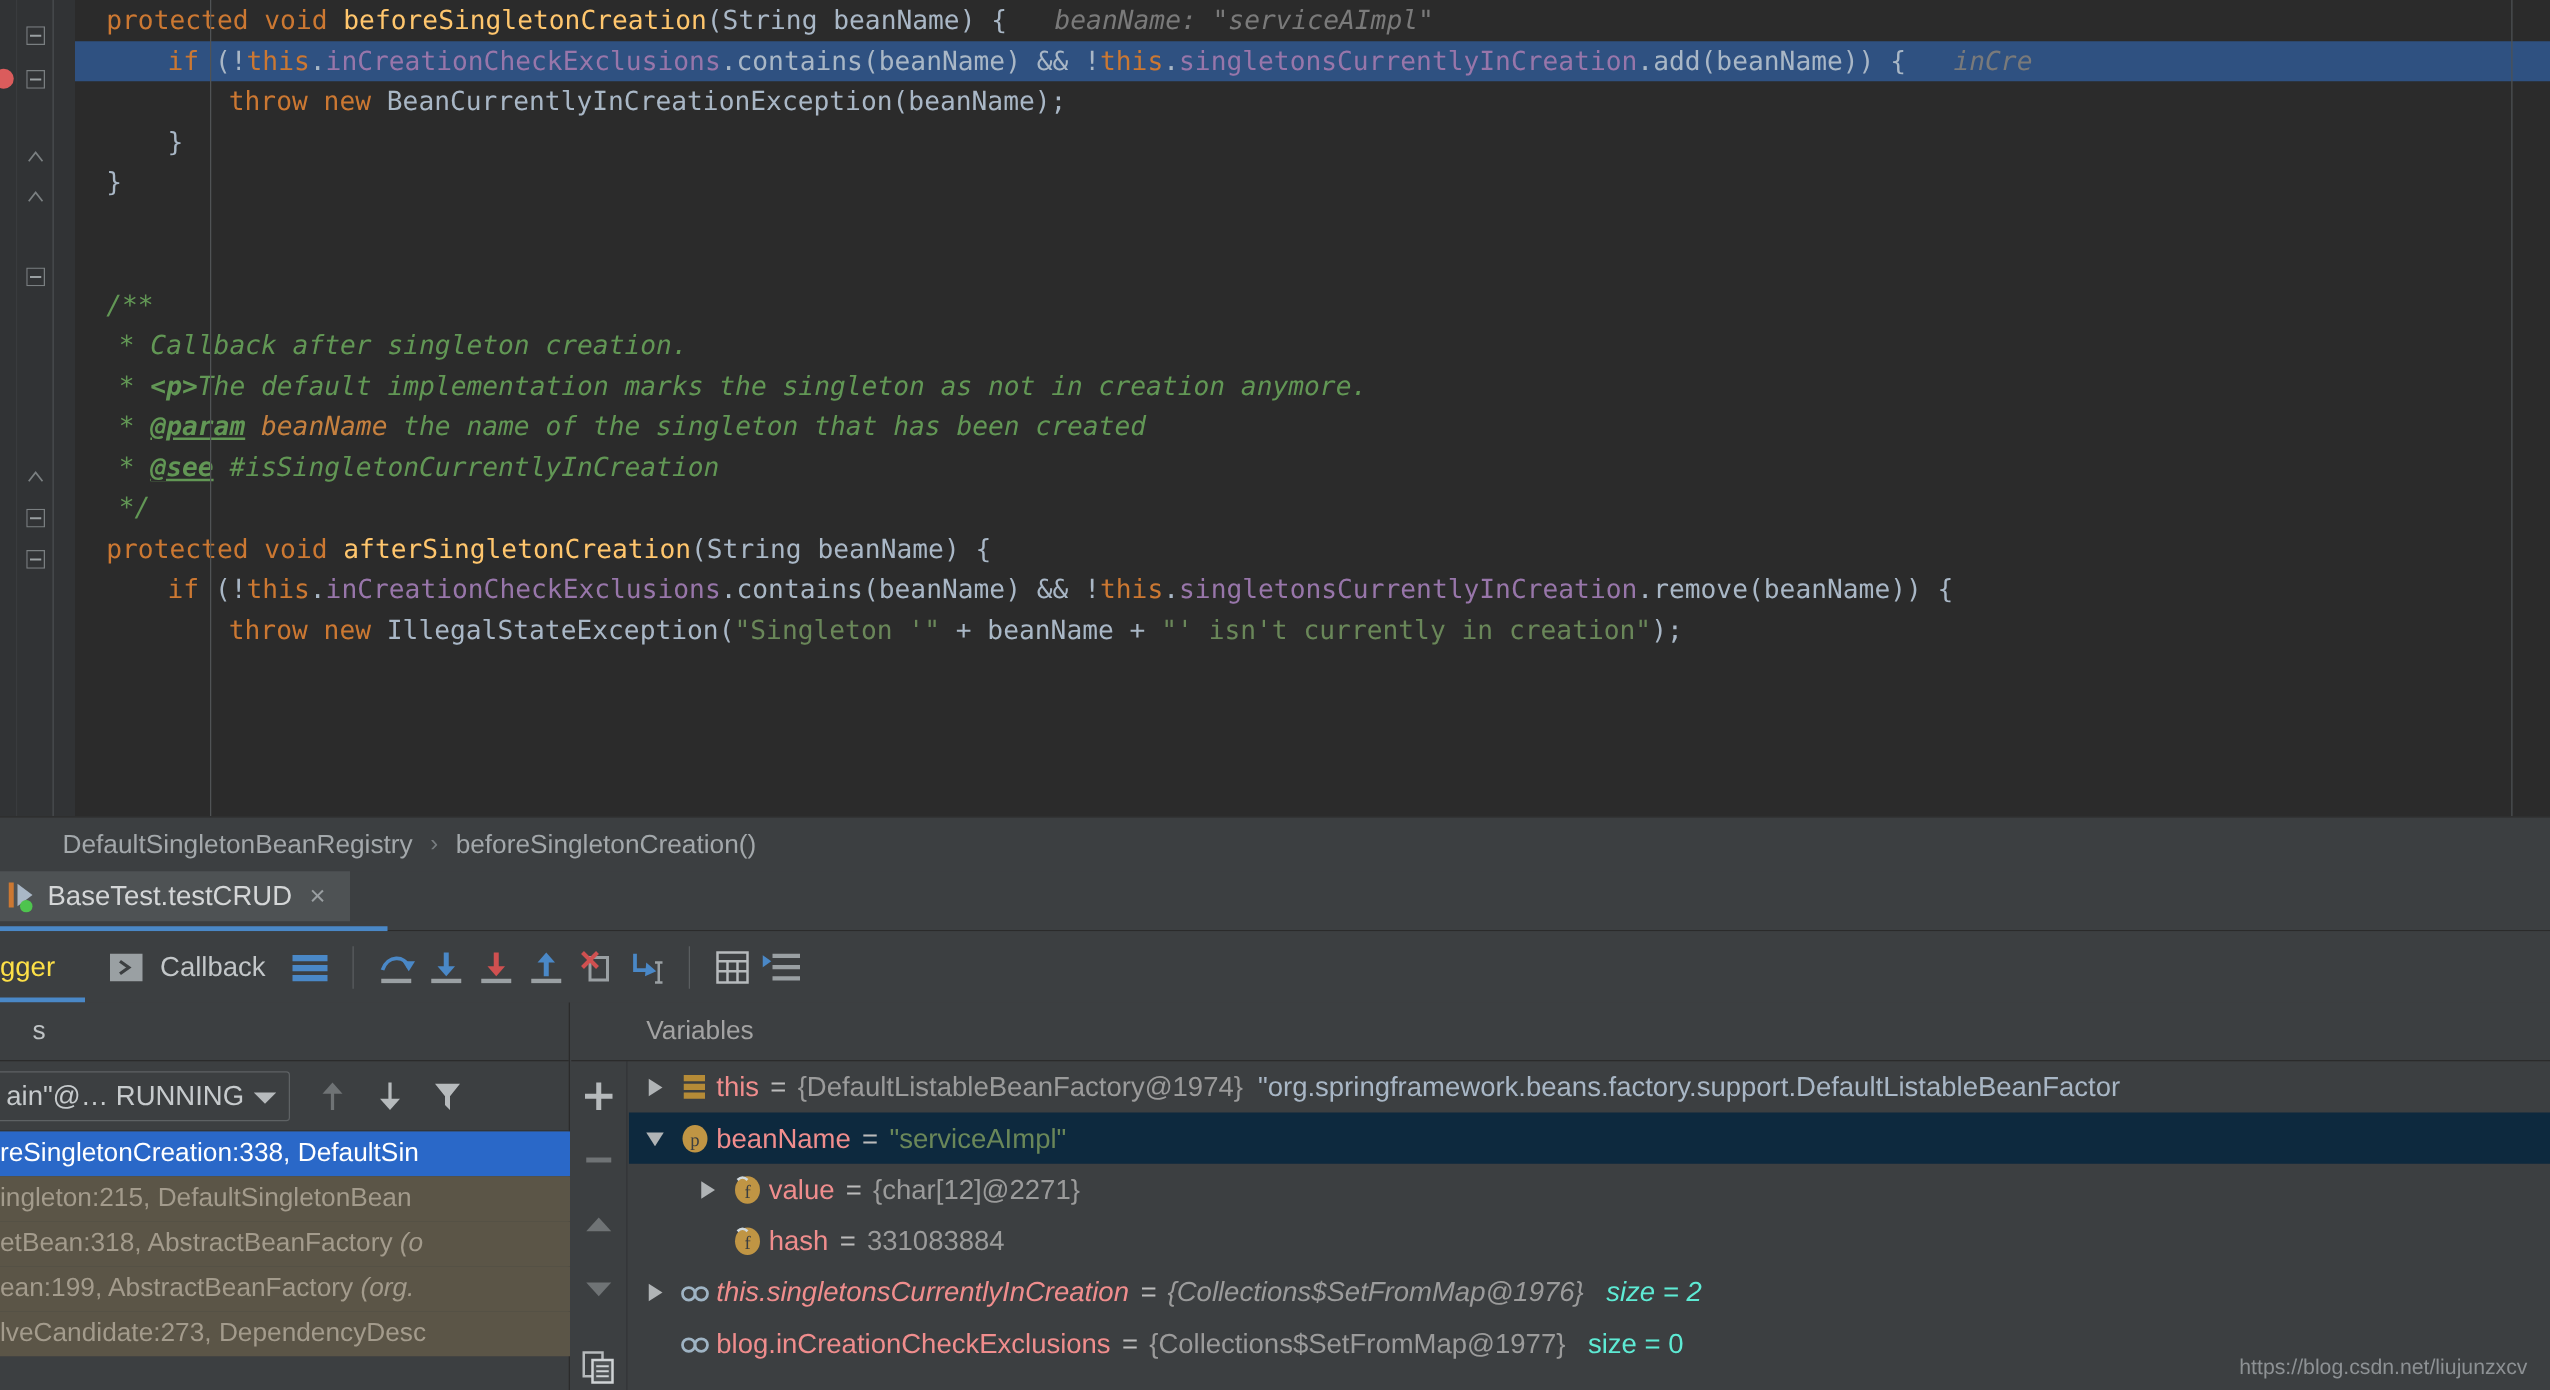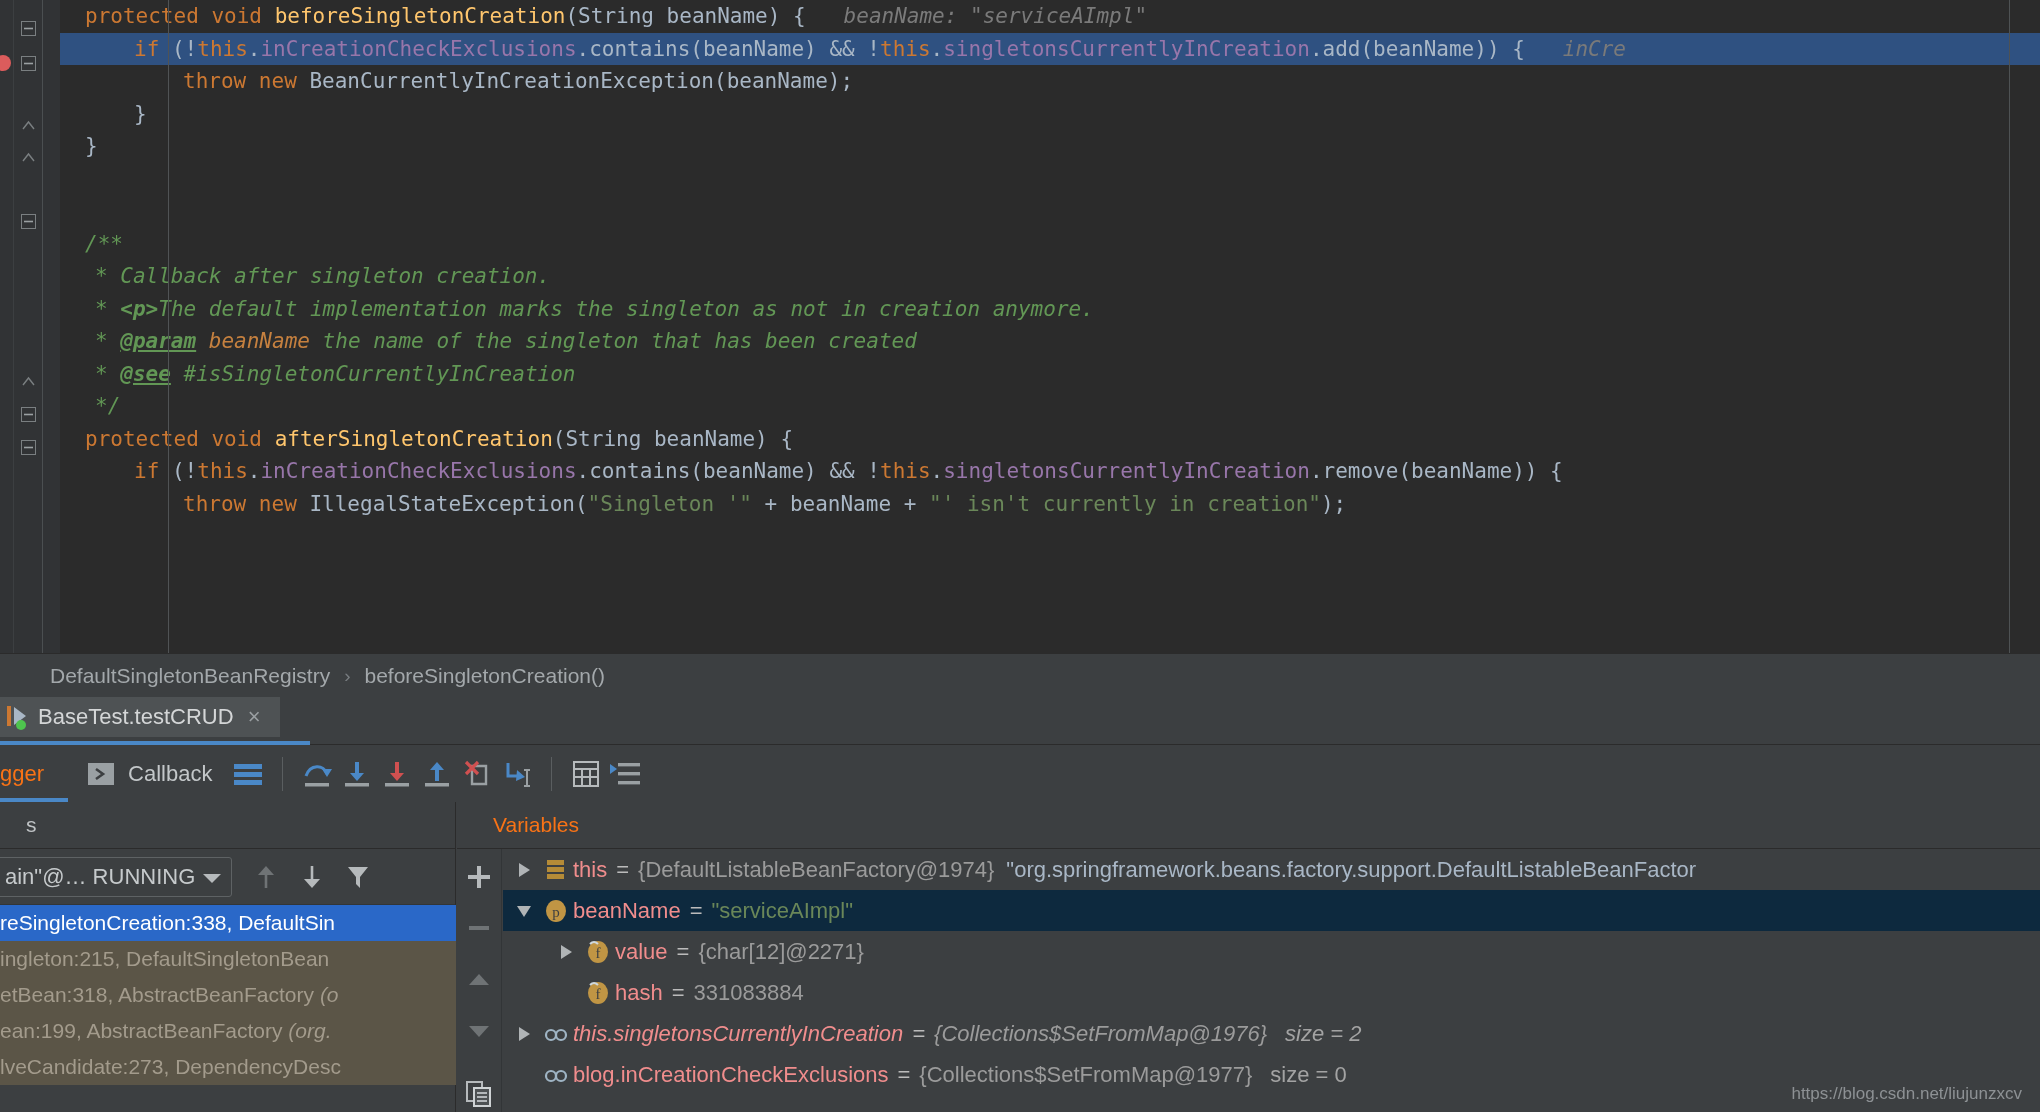--- a/index.html
+++ b/index.html
@@ -102,21 +102,21 @@
 
   
   .dbg-toolbar {
     position: absolute; left: 0; top: 745px; width: 2040px; height: 57px;
     background: #3c3f41;
     display: flex; align-items: center;
   }
   .dbg-lefttab {
     position: relative; height: 57px; display:flex; align-items:center;
     padding-left: 0px; padding-right: 4px;
-    color: #f97316; font-size: 22px;
+    color: #fde047; font-size: 22px;
   }
   .dbg-lefttab-underline {
     position:absolute; left:0; bottom:0; width:68px; height:4px; background:#4a88c7;
   }
   .dbg-console {
     display: flex; align-items: center; gap: 12px; margin-left: 38px;
     color: #c3c7c9; font-size: 22px;
   }
   .iconbtn {
     width: 40px; height: 40px; display:flex; align-items:center; justify-content:center;
@@ -161,40 +161,40 @@
 
   .vars-toolstrip {
     position: absolute; left: 456px; top: 47px; width: 46px; height: 263px;
     background: #3c3f41; border-right: 1px solid #323537;
     display:flex; flex-direction: column; align-items:center; padding-top: 10px; gap: 16px;
   }
   .vars-pane {
     position: absolute; left: 457px; top: 0; right: 0; height: 310px;
   }
   .vars-header {
-    height: 47px; display:flex; align-items:center; padding-left: 36px;
-    color: #f97316; font-size: 21px; border-bottom: 1px solid #2b2b2b;
+    height: 47px; display:flex; align-items:center; padding-left: 60px;
+    color: #a3a3a3; font-size: 21px; border-bottom: 1px solid #2b2b2b;
   }
   .vars-list {
     position: absolute; left: 46px; top: 47px; right: 0; bottom: 0;
     overflow: hidden;
   }
   .var-row {
     height: 41px; display:flex; align-items:center; white-space: nowrap;
     font-size: 22px; color: #bbbbbb;
   }
   .var-row.sel { background: #0d293e; }
   .arrow { width: 30px; flex:none; display:flex; align-items:center; justify-content:center;}
   .vicon { width: 34px; flex:none; display:flex; align-items:center; justify-content:center; }
   .vname { color: #f08d8d; }
   .veq { color: #bbbbbb; margin: 0 9px; }
   .vref { color: #9b9b9b; }
   .vstr { color: #6a8759; }
   .vstr2 { color: #a9b7c6; }
-  .vsize { color: #a3a3a3; margin-left: 18px; }
+  .vsize { color: #5eead4; margin-left: 18px; }
 
   .watermark {
     position: absolute; right: 18px; bottom: 8px;
     color: #8d9194; font-size: 17px;
   }
 </style>
 </head>
 <body>
 
 <div id="root">

